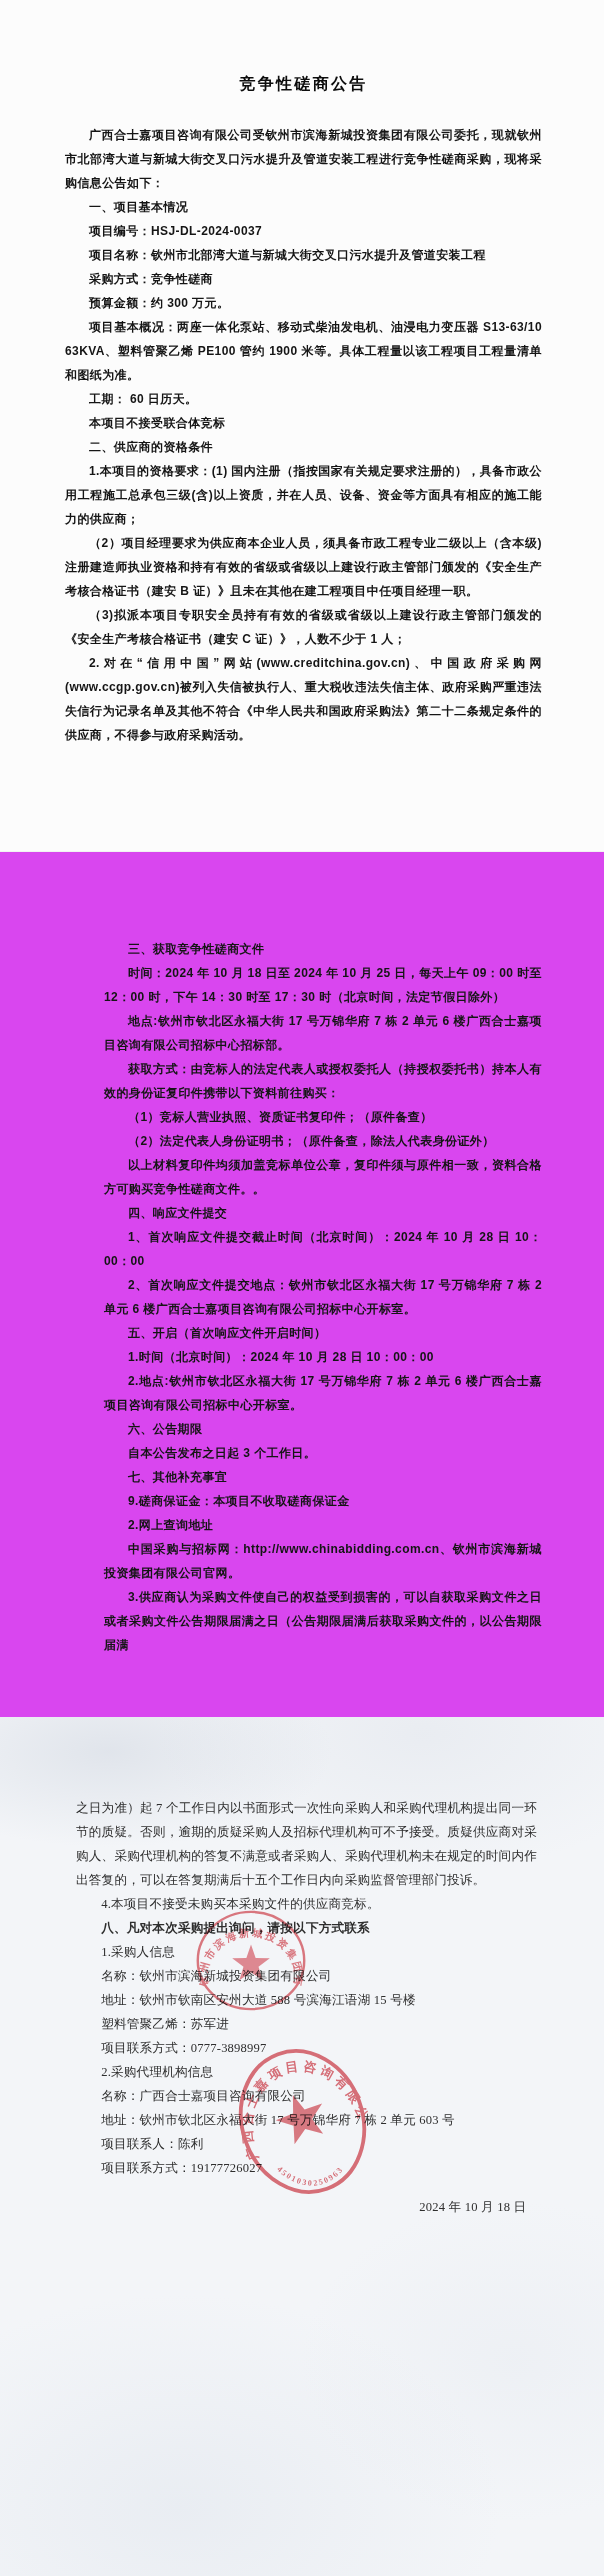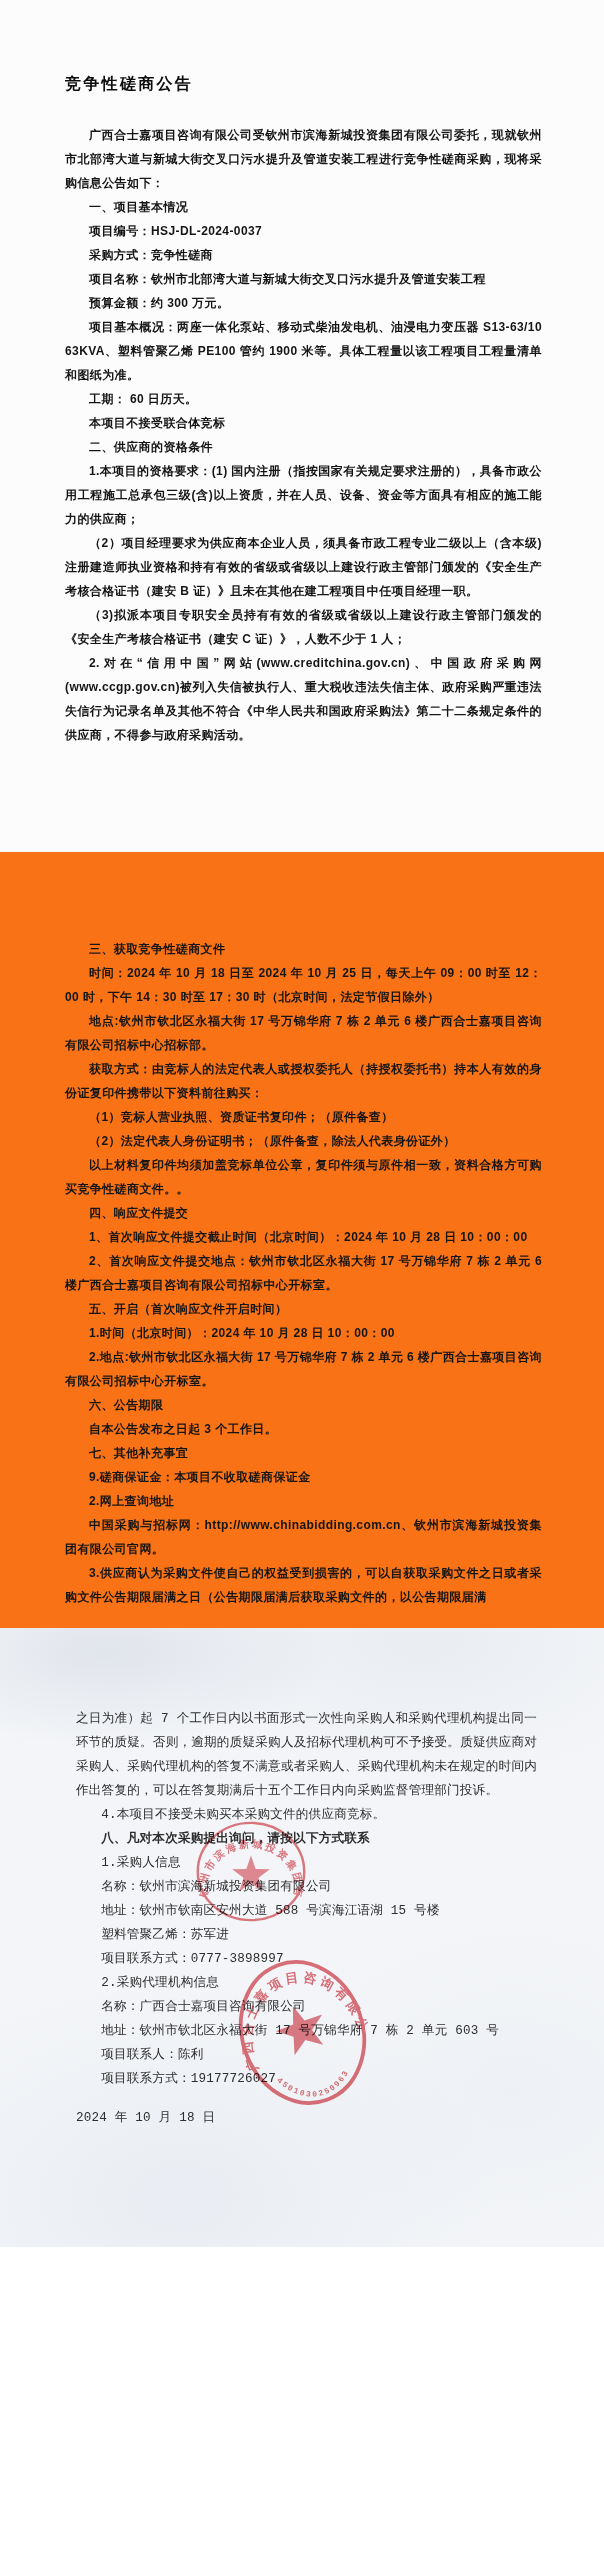--- a/index.html
+++ b/index.html
@@ -2,61 +2,61 @@
 <html style="font-size:12.2px"><head>
 <meta charset="utf-8">
 <style>
   html,body { margin:0; padding:0; background:#ffffff; }
   .doc {
     position:relative; width:604px; height:2576px; margin:0 auto;
     font-family:"Liberation Sans", sans-serif; color:#151515; overflow:hidden;
   }
   .page { position:absolute; left:0; width:604px; box-sizing:border-box; }
   .page1 { top:0; height:851px; background:#fcfcfc; padding:72px 62px 0 65px; }
-  .page2 { top:851px; height:866px; background:#f97316; border-top:0.8px solid #f2f2f2; padding:85px 62px 0 65px; }
+  .page2 { top:851px; height:866px; background:#d946ef; border-top:0.8px solid #f2f2f2; padding:85px 62px 0 104px; }
   .page3 {
-    top:1628px; height:619px;
+    top:1717px; height:859px;
     background:
       radial-gradient(320px 137px at 18% 4%, rgba(176,186,202,.28), rgba(176,186,202,0) 70%),
       radial-gradient(381px 198px at 70% 2%, rgba(190,198,212,.18), rgba(190,198,212,0) 70%),
       radial-gradient(457px 305px at 30% 92%, rgba(198,208,222,.22), rgba(198,208,222,0) 70%),
       radial-gradient(305px 229px at 85% 75%, rgba(205,213,225,.15), rgba(205,213,225,0) 70%),
       #f3f5f8;
     padding:79px 67px 0 76px;
-    font-family:Liberation Mono, monospace; color:#2b2b2b;
+    font-family:Liberation Serif, serif; color:#2b2b2b;
   }
   .para {
     margin:0; font-size:12px; line-height:24px; text-align:justify;
     text-indent:2em; font-weight:700; letter-spacing:0.4px;
   }
   .page3 .para { font-weight:400; font-size:12.6px; line-height:24px; letter-spacing:0.2px; color:#2e2e2e; }
   .page3 .para.bold { font-weight:700; letter-spacing:0.2px; }
   .title {
-    margin:0 0 27.4px 0; text-indent:0;
+    margin:0 0 27.4px 0; text-align:center; text-indent:0;
     font-size:16px; font-weight:800; letter-spacing:2.3px; color:#0d0d0d;
   }
   .noindent { text-indent:0; }
   .ul, .u { text-decoration-thickness:1.1px; text-underline-offset:3.8px; }
-  .date-line { text-indent:0; text-align:left; padding-right:10.7px; margin-top:15.2px; }
+  .date-line { text-indent:0; text-align:right; padding-right:10.7px; margin-top:15.2px; }
   .stamp { position:absolute; opacity:.8; mix-blend-mode:multiply; pointer-events:none; }
   .stamp1 { left:190px; top:188px; width:122px; height:111px; }
   .stamp2 { left:233px; top:323px; width:139px; height:163px; transform:rotate(-20deg); }
 </style>
 </head>
 <body>
 
 <div class="doc">
 
   <div class="page page1">
     <p class="para title">竞争性磋商公告</p>
     <p class="para">广西合士嘉项目咨询有限公司受钦州市滨海新城投资集团有限公司委托，现就钦州市北部湾大道与新城大街交叉口污水提升及管道安装工程进行竞争性磋商采购，现将采购信息公告如下：</p>
     <p class="para">一、项目基本情况</p>
     <p class="para">项目编号：HSJ-DL-2024-0037</p>
+    <p class="para">项目名称：钦州市北部湾大道与新城大街交叉口污水提升及管道安装工程</p>
     <p class="para">采购方式：竞争性磋商</p>
-    <p class="para">项目名称：钦州市北部湾大道与新城大街交叉口污水提升及管道安装工程</p>
     <p class="para">预算金额：约 300 万元。</p>
     <p class="para">项目基本概况：两座一体化泵站、移动式柴油发电机、油浸电力变压器 S13-63/10 63KVA、塑料管聚乙烯 PE100 管约 1900 米等。具体工程量以该工程项目工程量清单和图纸为准。</p>
     <p class="para">
       <span>工期：</span><span class="u"> 60 </span><span>日历天。</span>
     </p>
     <p class="para">本项目不接受联合体竞标</p>
     <p class="para">二、供应商的资格条件</p>
     <p class="para">
       <span>1.本项目的资格要求：</span><span class="u">(1) 国内注册（指按国家有关规定要求注册的），具备市政公用工程施工总承包三级(含)以上资质，并在人员、设备、资金等方面具有相应的施工能力的供应商；</span>
     </p>

